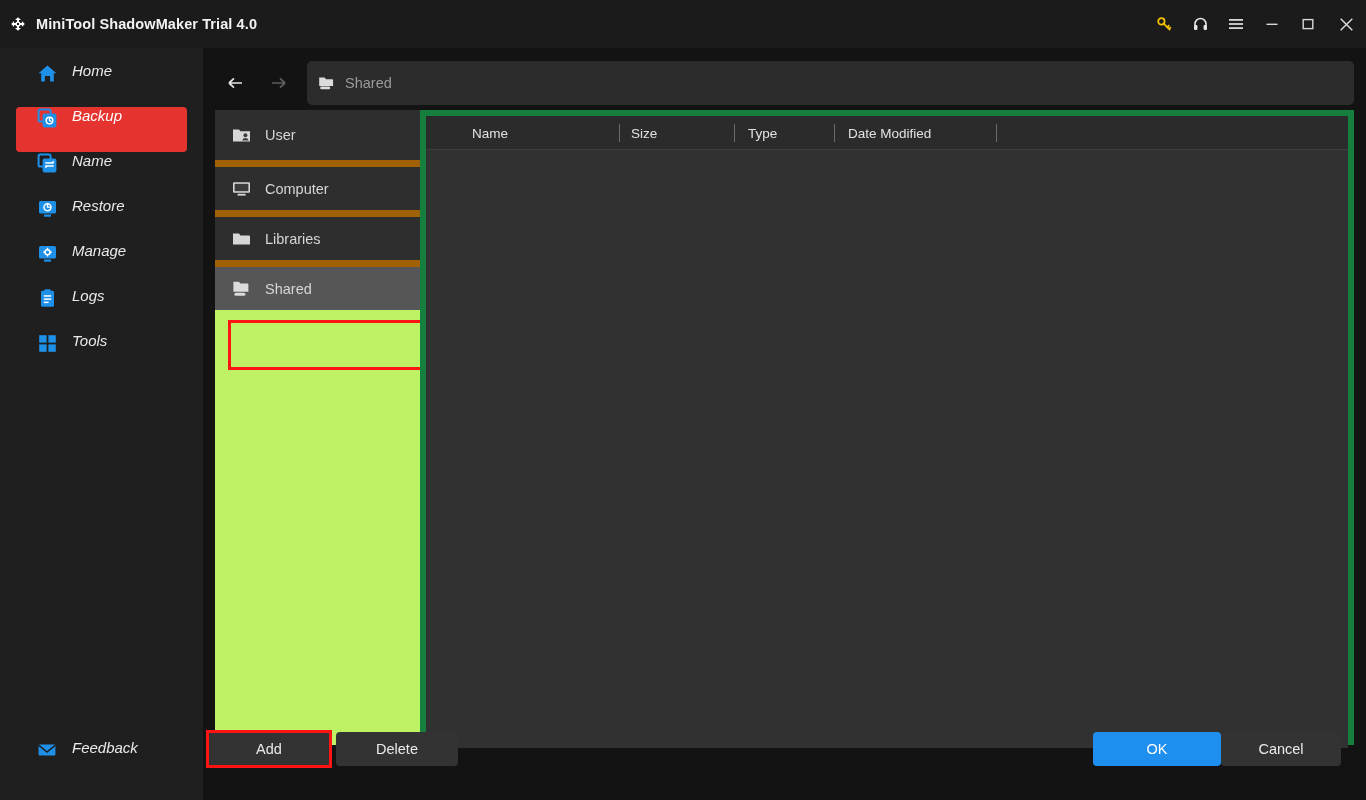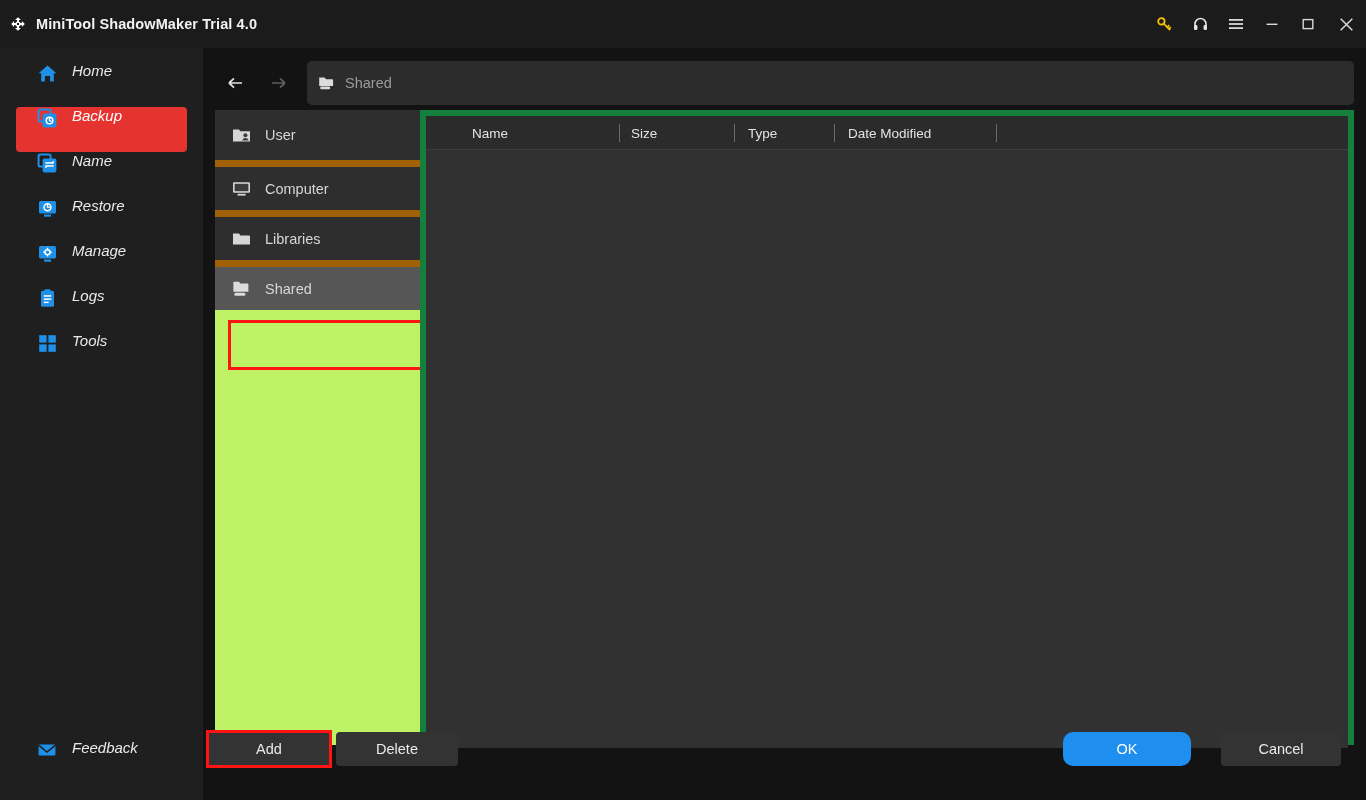--- a/index.html
+++ b/index.html
@@ -121,21 +121,21 @@
   }
   .btn {
     position: absolute; height: 34px; border-radius: 4px;
     display: flex; align-items: center; justify-content: center;
     font-size: 14.5px; cursor: default; user-select: none;
   }
   .btn-dark { background: #333333; color: #eaeaea; }
   .btn-blue { background: #1f8fef; color: #ffffff; }
   #btn-add  { left: 5px;  top: 32px; width: 122px; }
   #btn-del  { left: 133px; top: 32px; width: 122px; }
-  #btn-ok   { left: 860px; top: 32px; width: 128px; border-radius: 10px; }
+  #btn-ok   { left: 890px; top: 32px; width: 128px; }
   #btn-cancel { left: 1018px; top: 32px; width: 120px; }
   #add-highlight {
     position: absolute; left: 3px; top: 30px; width: 126px; height: 38px;
     border: 3px solid #ff1414; pointer-events: none; box-sizing: border-box;
   }
 </style>
 </head>
 <body>
 
 <div id="titlebar">

